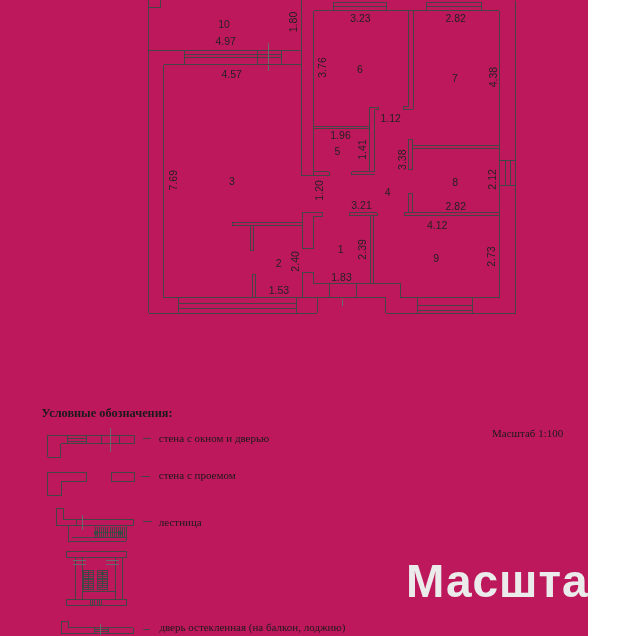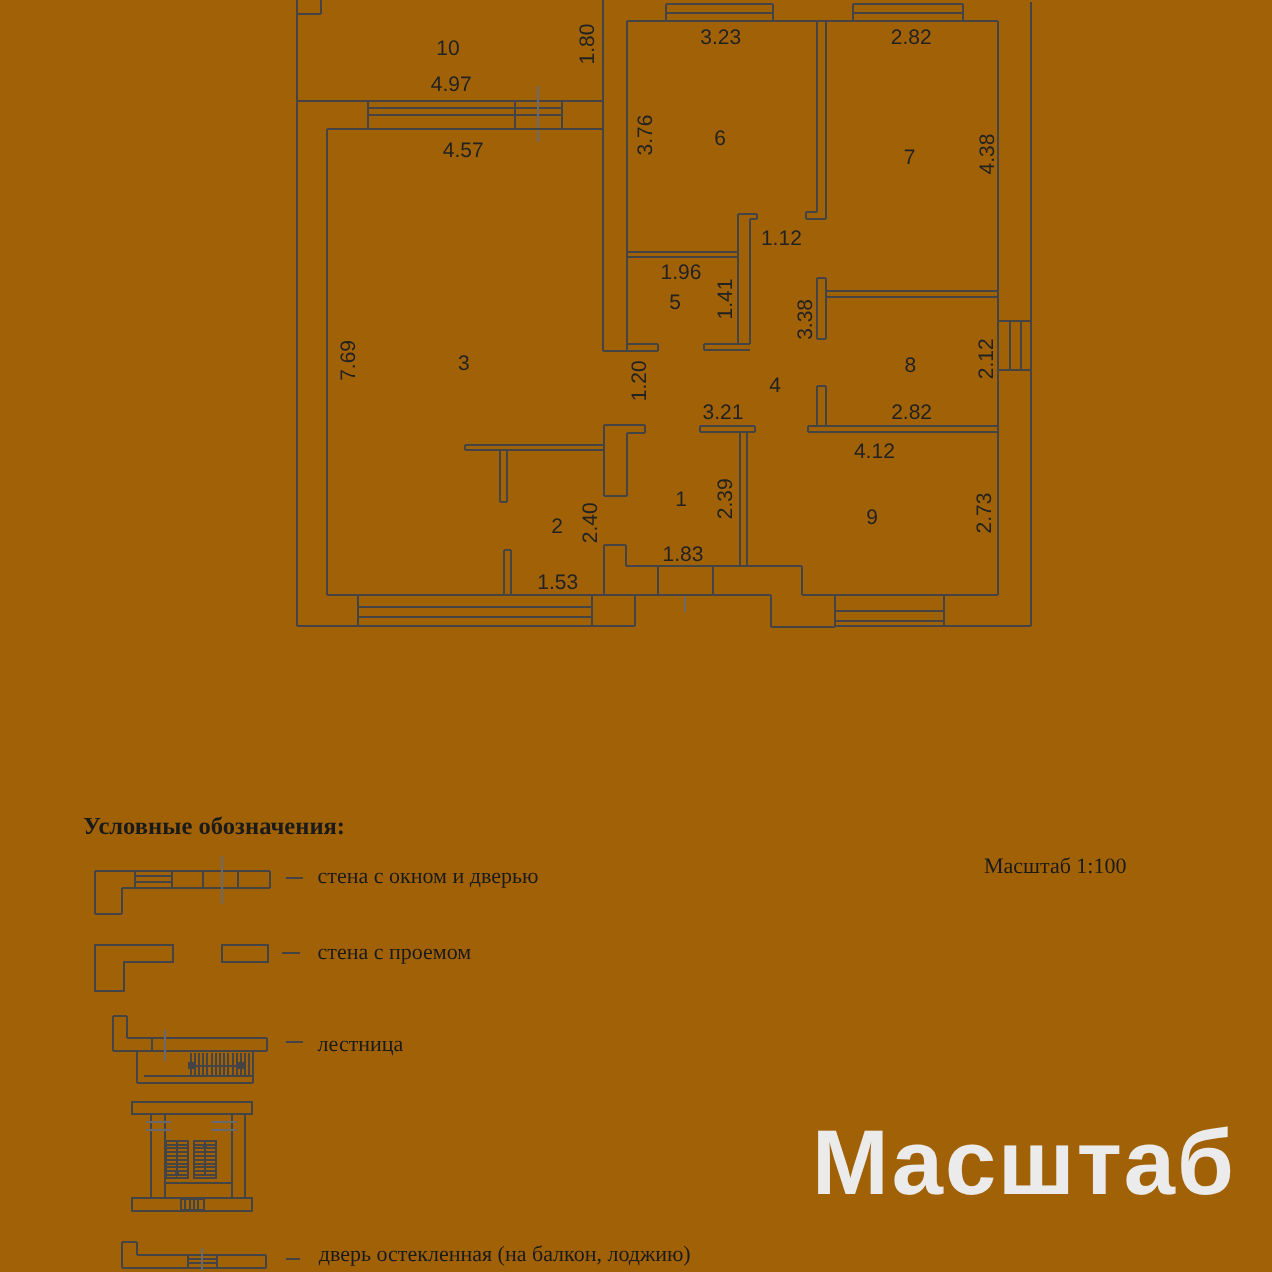--- a/index.html
+++ b/index.html
@@ -1,16 +1,16 @@
 <!DOCTYPE html>
 <html><head>
 <meta charset="utf-8">
 <style>
   html,body{margin:0;padding:0;background:#ffffff;}
-  #canvas{position:relative;width:636px;height:636px;background:#a16207;overflow:hidden;
+  #canvas{position:relative;width:588px;height:636px;background:#be185d;overflow:hidden;
     font-family:"Liberation Sans", sans-serif;}
   svg{position:absolute;left:0;top:0;filter:blur(0.25px);}
   .num{font-family:"Liberation Sans", sans-serif;font-size:10.5px;fill:#222222;}
   .leg{font-family:"Liberation Serif", serif;font-size:11px;fill:#1a1a1a;}
 </style>
 </head>
 <body>
 <div id="canvas">
 <svg width="636" height="636" viewBox="0 0 636 636">
 <g stroke="#444444" stroke-width="1" fill="none" shape-rendering="crispEdges">

